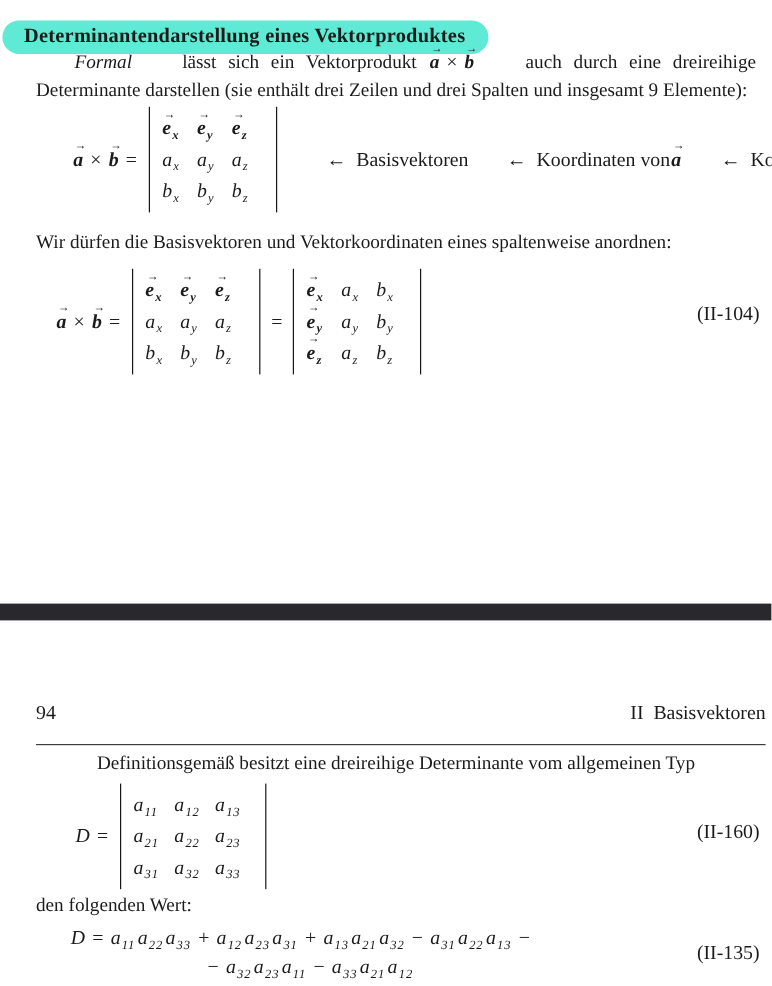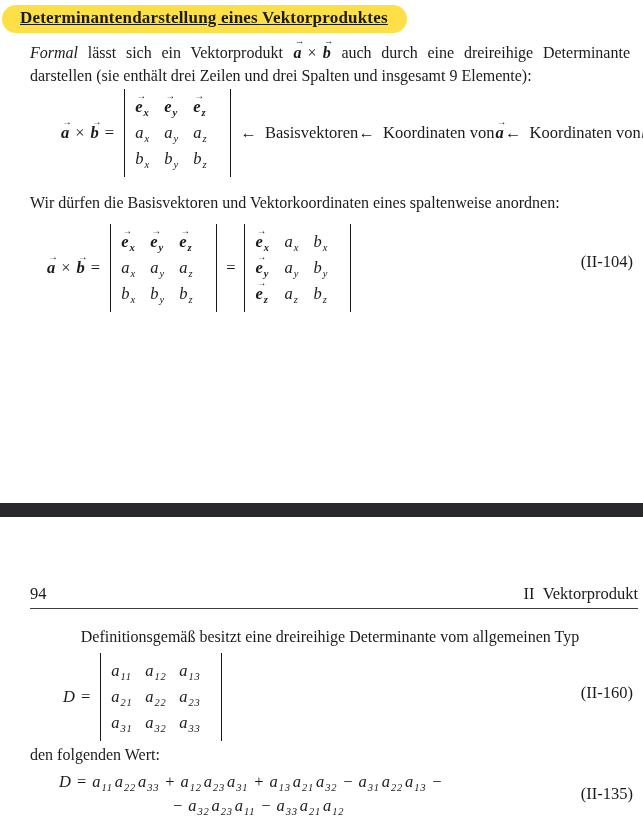--- a/index.html
+++ b/index.html
@@ -8,28 +8,27 @@
     width:643px; height:822px;
     font-family:"Liberation Serif", serif;
     color:#1b1b1b;
     position:relative;
     overflow:hidden;
   }
   .page { position:relative; width:643px; height:822px; background:#ffffff; }
 
   
   .hl-pill {
-    position:absolute; left:2px; top:5px;
-    background:#fde047;
+    position:absolute; left:2px; top:17px;
+    background:#5eead4;
     border-radius:15px;
     padding:3px 19px 5px 18px;
     font-size:17px; font-weight:bold;
     letter-spacing:0.2px;
     white-space:nowrap;
-    text-decoration:underline;
   }
 
   
   .para {
     position:absolute; left:30px; width:600px;
     font-size:16px; line-height:22.5px;
     text-align:justify;
   }
   #para1 { top:42px; }
   #para2 { top:192px; text-align:left; }
@@ -44,21 +43,21 @@
     font-size:0.58em; font-style:normal; font-weight:normal;
     line-height:1; letter-spacing:0;
   }
   .mv .base { display:inline; }
   .mv .sub {
     font-size:10.5px; font-style:italic;
     position:relative; top:4px; margin-left:1px;
     letter-spacing:0.07em;
   }
   .op { display:inline-block; margin:0 5px; font-style:normal; }
-  .tx { font-style:normal; }
+  .tx { font-style:normal;margin-left:32px; }
   .tx.it { font-style:italic; }
 
   
   .formula {
     position:absolute; display:flex; align-items:center;
     font-size:16.5px; white-space:nowrap;
   }
   .flhs { margin-right:5px; }
   .det {
     display:inline-block;
@@ -95,21 +94,21 @@
     width:643px; height:14px;
     background:#29292d;
   }
 
   
   .running-header {
     position:absolute; left:30px; right:5px; top:584px;
     display:flex; justify-content:space-between; align-items:center;
     font-size:16.5px;
     border-bottom:1px solid #3d3d3d;
-    padding-bottom:4px;
+    padding-bottom:16px;
   }
 </style>
 </head>
 <body>
 
 <div class="page">
 
   <div class="hl-pill">
     <span>Determinantendarstellung eines Vektorproduktes</span>
   </div>
@@ -189,21 +188,21 @@
           <span class="mcell"><span class="mv"><span class="base">b</span><span class="sub">z</span></span></span>
         </div>
       </span>
   </div>
   <div class="eqtag" id="tag104">(II-104)</div>
 
   <div class="page-bar"></div>
 
   <div class="running-header">
     <span>94</span>
-    <span>II Vektorprodukt</span>
+    <span>II Basisvektoren</span>
   </div>
 
   <div class="para" id="para3">Definitionsgemäß besitzt eine dreireihige Determinante vom allgemeinen Typ</div>
 
   <div class="formula" id="f3">
     <span class="flhs"><span class="mv"><span class="base">D</span></span><span class="op">=</span></span>
     <span class="det det-num">
         <div class="mrow">
           <span class="mcell"><span class="mv"><span class="base">a</span><span class="sub">11</span></span></span>
           <span class="mcell"><span class="mv"><span class="base">a</span><span class="sub">12</span></span></span>

